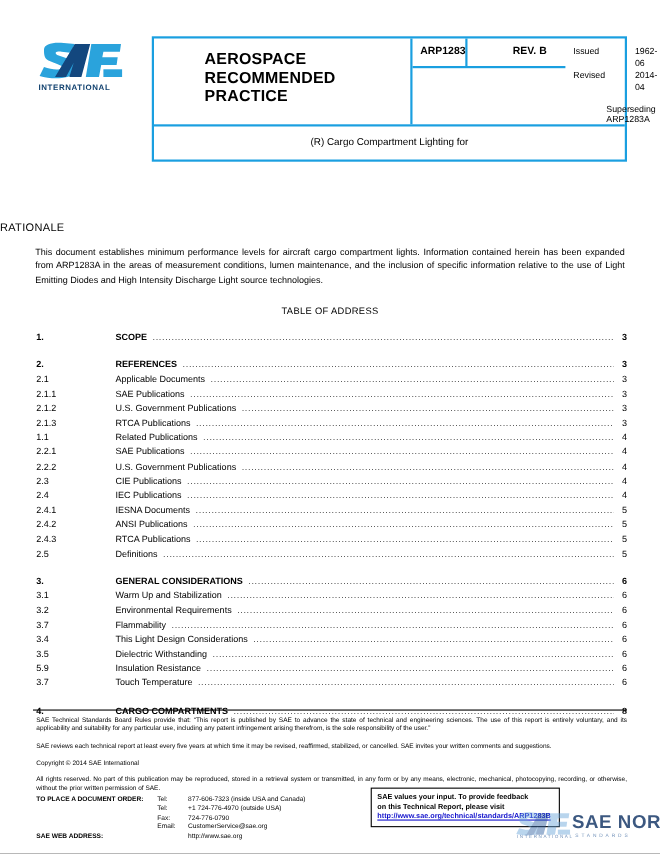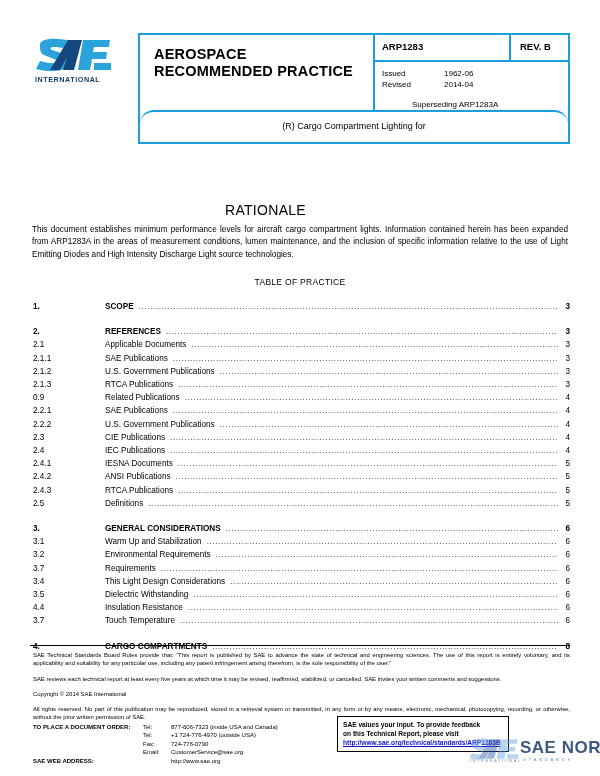--- a/index.html
+++ b/index.html
@@ -59,26 +59,27 @@
     flex: 1;
     padding: 11px 0 0 14px;
     border-right: 2px solid #1a9fe0;
     box-sizing: border-box;
   }
   .hb-title div {
     font-size: 14.5px;
     font-weight: bold;
     letter-spacing: 0.2px;
     line-height: 17px;
+    margin-left: 32px;
   }
   .hb-right {
     width: 193px;
     flex: 0 0 193px;
     display: flex;
-    flex-direction: column;
+    flex-direction: row;
   }
   .hb-docrow {
     display: flex;
     border-bottom: 2px solid #1a9fe0;
     height: 25px;
   }
   .hb-docnum {
     flex: 1;
     font-size: 9.5px;
     font-weight: bold;
@@ -86,20 +87,21 @@
     border-right: 2px solid #1a9fe0;
     box-sizing: border-box;
   }
   .hb-rev {
     width: 57px;
     flex: 0 0 57px;
     font-size: 9.5px;
     font-weight: bold;
     padding: 6px 0 0 9px;
     box-sizing: border-box;
+    margin-left: 32px;
   }
   .hb-dates {
     flex: 1;
     padding: 6px 0 0 7px;
     font-size: 8px;
   }
   .date-line {
     display: flex;
     line-height: 11px;
   }
@@ -107,35 +109,34 @@
   .date-val { font-weight: normal; }
   .superseding {
     margin-top: 10px;
     font-size: 8px;
     padding-left: 30px;
   }
   .hb-bottom {
     border-top: 2px solid #1a9fe0;
     text-align: center;
     padding: 8px 0 9px 0;
-    border-radius: 14px;
   }
   .hb-bottom div {
     font-size: 9px;
     line-height: 12.5px;
   }
 
   
   .rationale-head {
     position: absolute;
     left: 0;
     top: 202px;
     width: 531px;
-    text-align: center;
-    font-size: 14px;
+    text-align: left;
+    font-size: 10px;
     letter-spacing: 0.3px;
   }
   .rationale-body {
     position: absolute;
     left: 32px;
     top: 224px;
     width: 536px;
     font-size: 8.2px;
     line-height: 12.3px;
     text-align: justify;
@@ -332,21 +333,21 @@
 
       <div class="hb-bottom">
         <div>(R) Cargo Compartment Lighting for</div>
       </div>
     </div>
   </div>
 
   <div class="rationale-head">RATIONALE</div>
   <div class="rationale-body">This document establishes minimum performance levels for aircraft cargo compartment lights. Information contained herein has been expanded from ARP1283A in the areas of measurement conditions, lumen maintenance, and the inclusion of specific information relative to the use of Light Emitting Diodes and High Intensity Discharge Light source technologies.</div>
 
-  <div class="toc-head">TABLE OF PRACTICE</div>
+  <div class="toc-head">TABLE OF ADDRESS</div>
   <div class="toc" id="toc-list">
       <div class="toc-row bold">
         <span class="toc-num">1.</span>
         <span class="toc-label">SCOPE</span>
         <span class="toc-dots">.......................................................................................................................................................................................................</span>
         <span class="toc-page">3</span>
       </div>
       <div class="toc-row bold gap">
         <span class="toc-num">2.</span>
         <span class="toc-label">REFERENCES</span>
@@ -371,21 +372,21 @@
         <span class="toc-dots">.......................................................................................................................................................................................................</span>
         <span class="toc-page">3</span>
       </div>
       <div class="toc-row">
         <span class="toc-num">2.1.3</span>
         <span class="toc-label">RTCA Publications</span>
         <span class="toc-dots">.......................................................................................................................................................................................................</span>
         <span class="toc-page">3</span>
       </div>
       <div class="toc-row">
-        <span class="toc-num">0.9</span>
+        <span class="toc-num">1.1</span>
         <span class="toc-label">Related Publications</span>
         <span class="toc-dots">.......................................................................................................................................................................................................</span>
         <span class="toc-page">4</span>
       </div>
       <div class="toc-row">
         <span class="toc-num">2.2.1</span>
         <span class="toc-label">SAE Publications</span>
         <span class="toc-dots">.......................................................................................................................................................................................................</span>
         <span class="toc-page">4</span>
       </div>
@@ -444,38 +445,38 @@
         <span class="toc-page">6</span>
       </div>
       <div class="toc-row">
         <span class="toc-num">3.2</span>
         <span class="toc-label">Environmental Requirements</span>
         <span class="toc-dots">.......................................................................................................................................................................................................</span>
         <span class="toc-page">6</span>
       </div>
       <div class="toc-row">
         <span class="toc-num">3.7</span>
-        <span class="toc-label">Requirements</span>
+        <span class="toc-label">Flammability</span>
         <span class="toc-dots">.......................................................................................................................................................................................................</span>
         <span class="toc-page">6</span>
       </div>
       <div class="toc-row">
         <span class="toc-num">3.4</span>
         <span class="toc-label">This Light Design Considerations</span>
         <span class="toc-dots">.......................................................................................................................................................................................................</span>
         <span class="toc-page">6</span>
       </div>
       <div class="toc-row">
         <span class="toc-num">3.5</span>
         <span class="toc-label">Dielectric Withstanding</span>
         <span class="toc-dots">.......................................................................................................................................................................................................</span>
         <span class="toc-page">6</span>
       </div>
       <div class="toc-row">
-        <span class="toc-num">4.4</span>
+        <span class="toc-num">5.9</span>
         <span class="toc-label">Insulation Resistance</span>
         <span class="toc-dots">.......................................................................................................................................................................................................</span>
         <span class="toc-page">6</span>
       </div>
       <div class="toc-row">
         <span class="toc-num">3.7</span>
         <span class="toc-label">Touch Temperature</span>
         <span class="toc-dots">.......................................................................................................................................................................................................</span>
         <span class="toc-page">6</span>
       </div>

